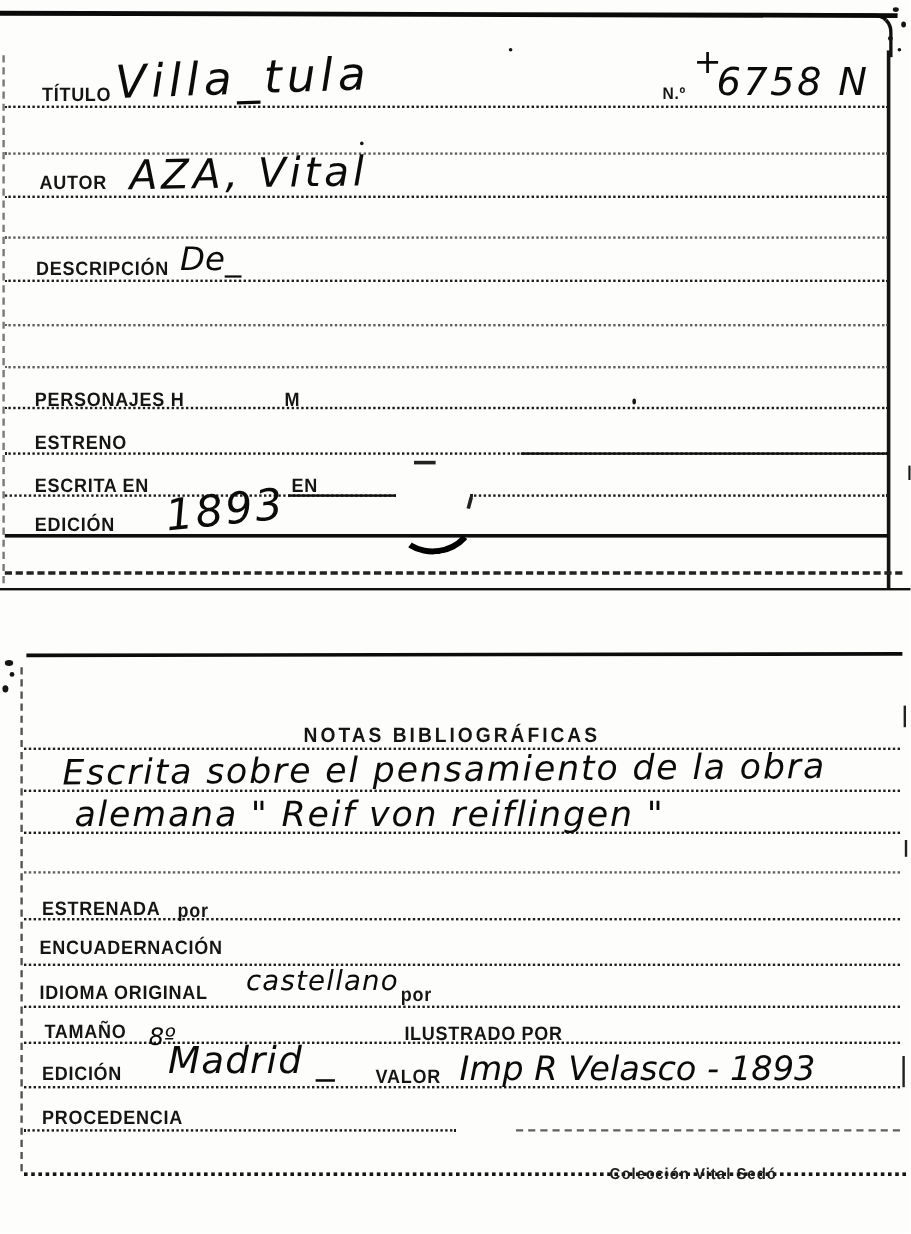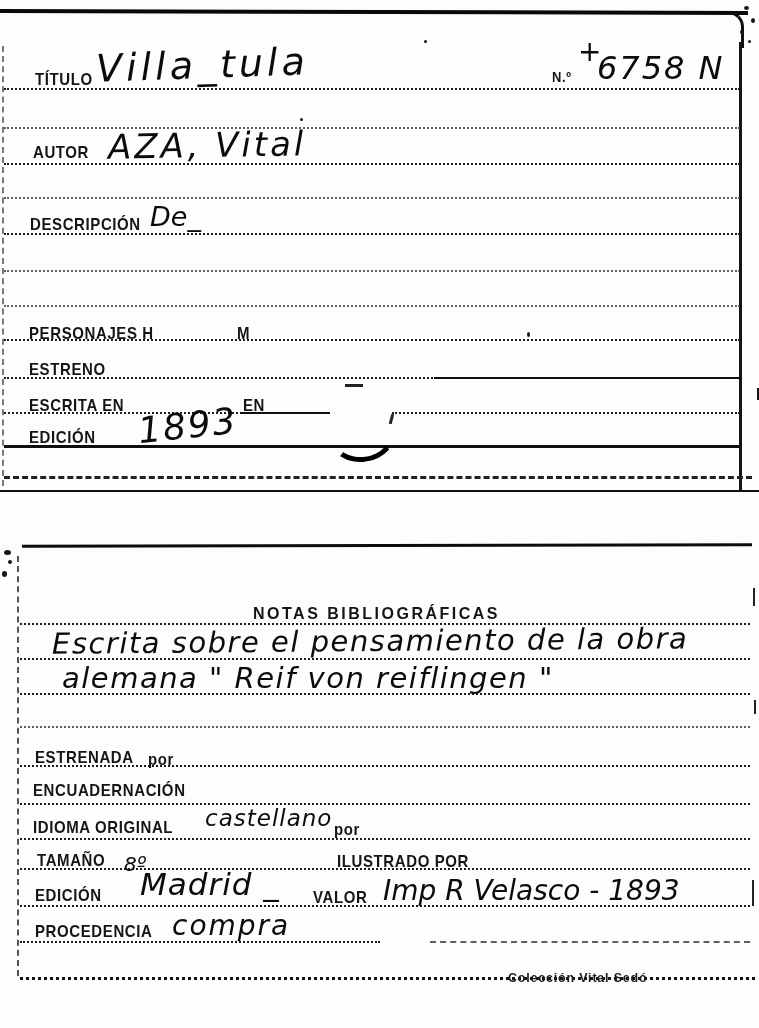--- a/index.html
+++ b/index.html
@@ -125,21 +125,20 @@
     <span class="lbl" style="left:37px;top:357px;">TAMAÑO</span>
     <span class="hand" style="left:124px;top:336px;font-size:20px;margin-top:23px;">8º</span>
     <span class="lbl" style="left:337px;top:358px;">ILUSTRADO POR</span>
 
     <span class="lbl" style="left:35px;top:392px;">EDICIÓN</span>
     <span class="hand" style="left:140px;top:374px;font-size:31px;letter-spacing:1px;">Madrid _</span>
     <span class="lbl" style="left:313px;top:394px;">VALOR</span>
     <span class="hand" style="left:383px;top:382px;font-size:28px;">Imp R Velasco - 1893</span>
 
     <span class="lbl" style="left:35px;top:428px;">PROCEDENCIA</span>
-    <span class="hand" style="left:172px;top:417px;font-size:28px;letter-spacing:2px;">compra</span>
 
     <span class="stamp" style="left:508px;top:476px;">Colección Vital Sedó</span>
   </section>
 
   <div class="noise" style="left:744px;top:6px;width:5px;height:4px;"></div>
   <div class="noise" style="left:751px;top:18px;width:4px;height:5px;"></div>
   <div class="noise" style="left:740px;top:30px;width:4px;height:4px;"></div>
   <div class="noise" style="left:748px;top:40px;width:3px;height:3px;"></div>
   <div class="noise" style="left:424px;top:40px;width:3px;height:3px;"></div>
   <div class="noise" style="left:527px;top:332px;width:3px;height:5px;"></div>

